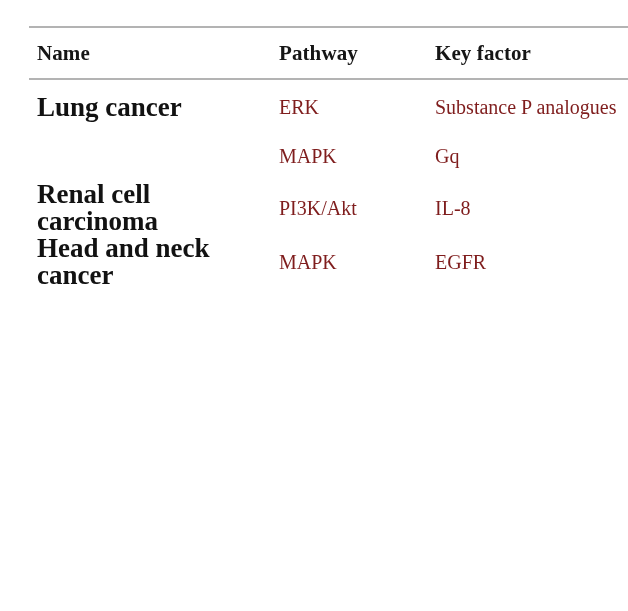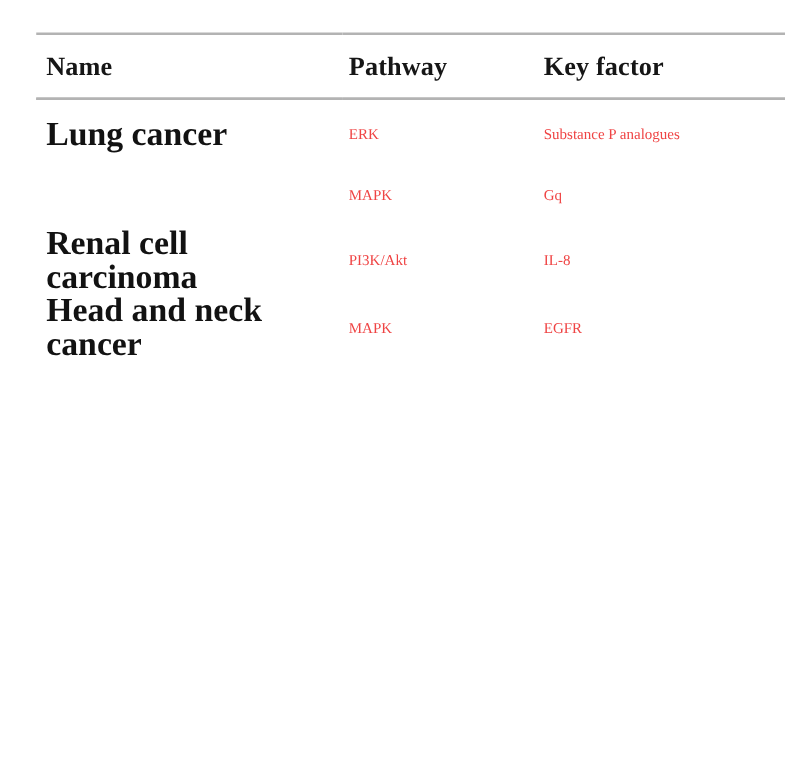--- a/index.html
+++ b/index.html
@@ -47,25 +47,25 @@
     padding: 15px 0 14px 0;
     color: #161616;
     letter-spacing: 0.1px;
   }
   thead th.th-name     { padding-left: 8px; }
   thead th.th-pathway  { padding-left: 5px; }
   thead th.th-keyfactor{ padding-left: 3px; }
 
   tbody tr.body-row { height: 51px; }
   tbody td {
-    font-size: 12px;
+    font-size: 20px;
     line-height: 1;
     vertical-align: middle;
     padding: 0;
-    color: #ef4444;
+    color: #7f1d1d;
   }
   tbody td.cell-name {
     font-weight: bold;
     padding-left: 8px;
     color: #121212;
     font-size: 27px;
   }
   tbody td.cell-pathway  { padding-left: 5px; }
   tbody td.cell-keyfactor{ padding-left: 3px; }
 

